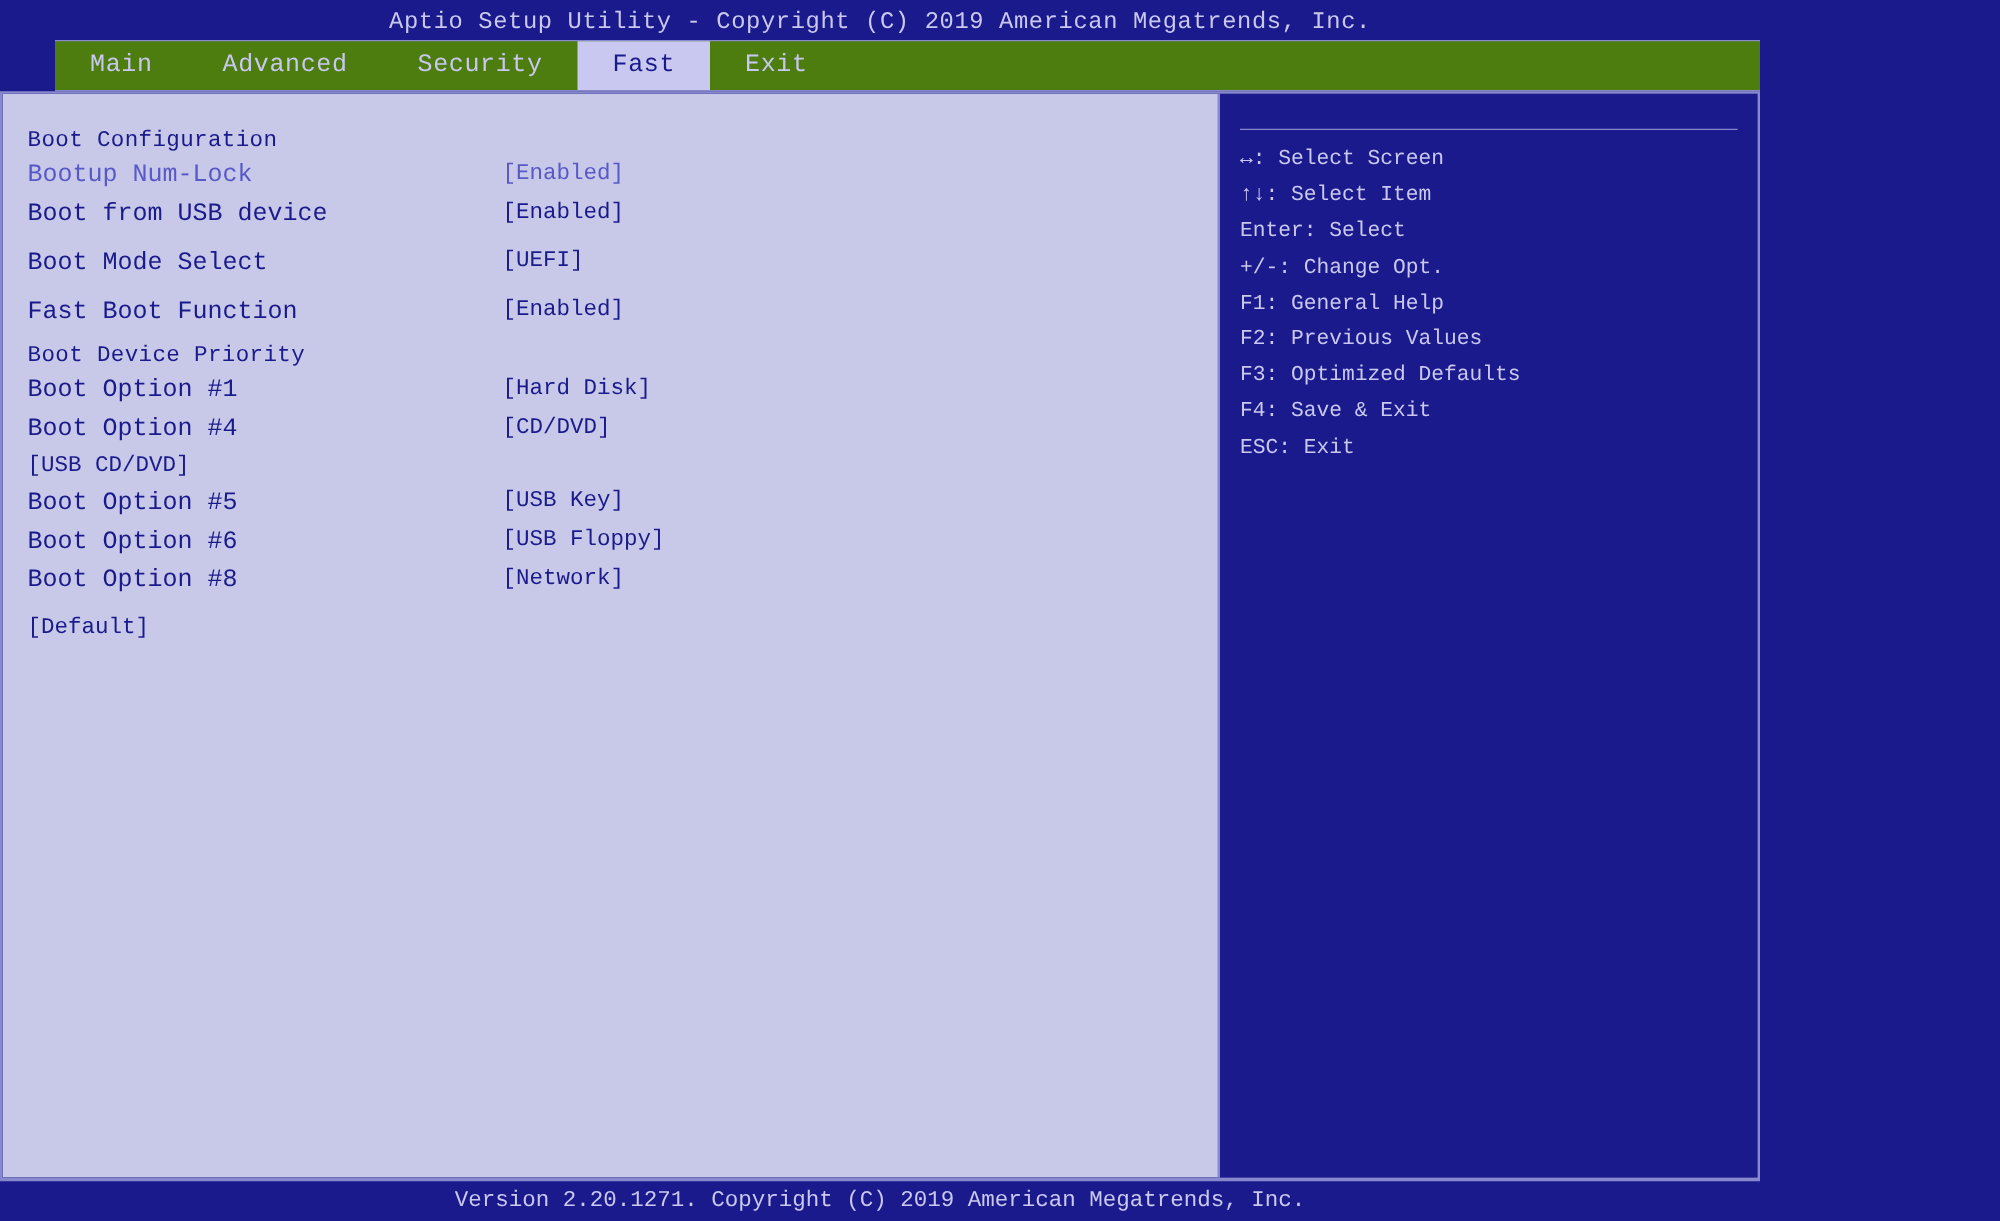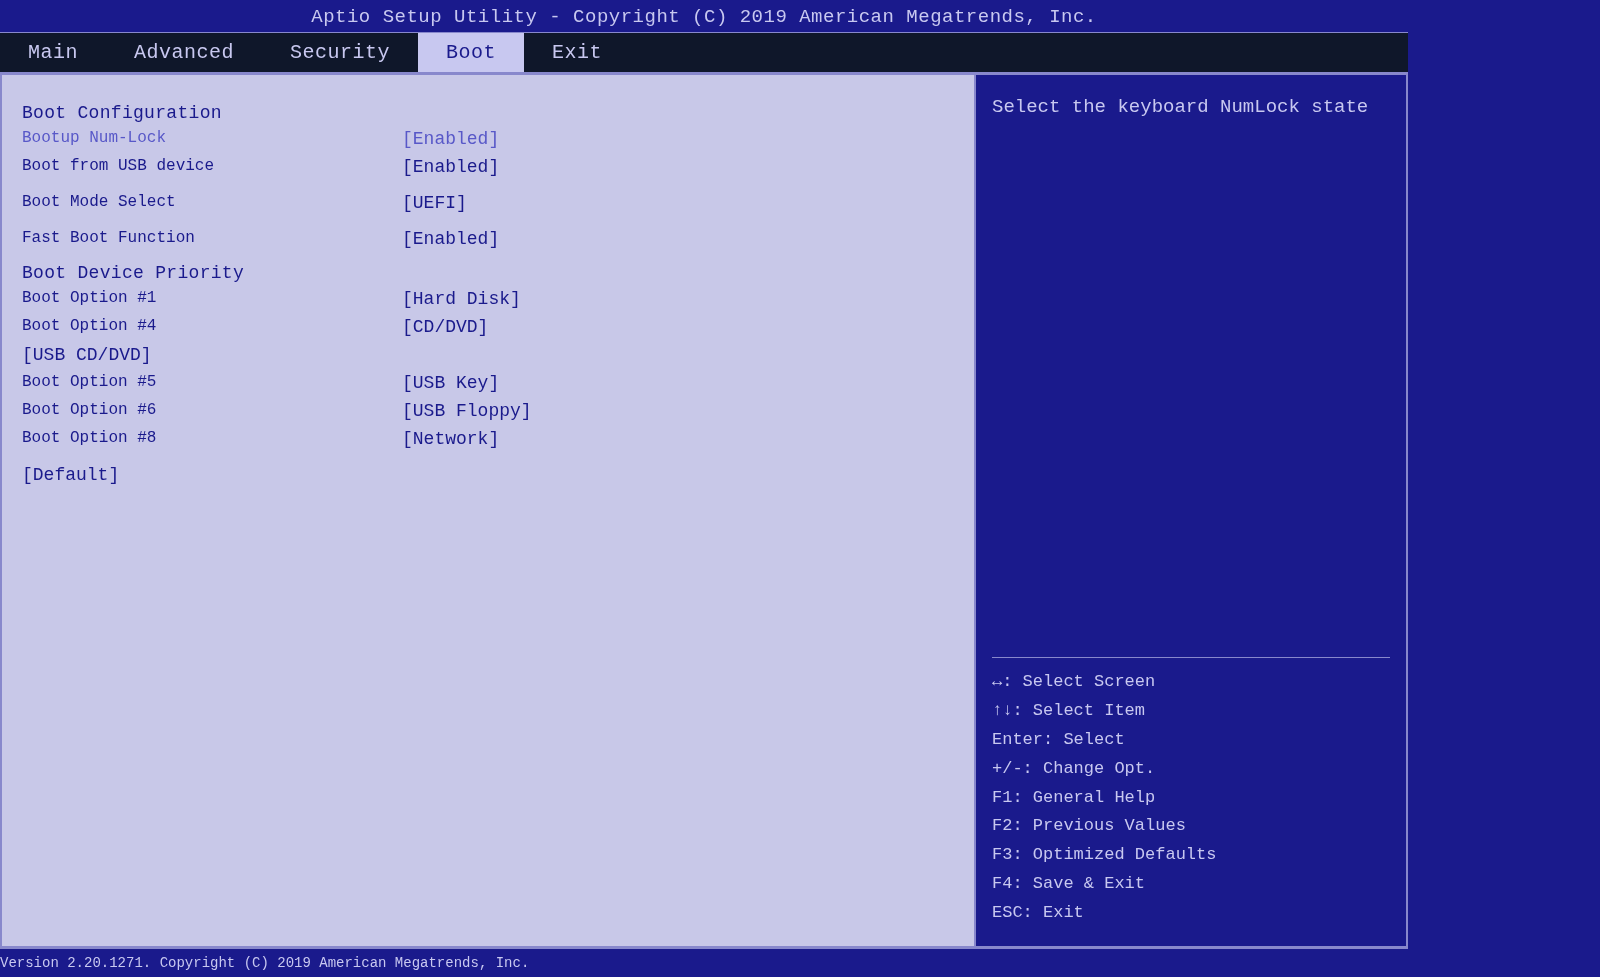--- a/index.html
+++ b/index.html
@@ -32,23 +32,24 @@
       text-align: center;
       padding: 6px 0 4px 0;
       font-size: 19px;
       letter-spacing: 0.5px;
     }
 
     
     #nav-bar {
       display: flex;
       flex-direction: row;
-      background-color: #0f172a;
+      background-color: #4d7c0f;
       border-top: 1px solid #8888cc;
       border-bottom: 1px solid #8888cc;
+      margin-left: 44px;
     }
 
     .nav-item {
       padding: 8px 28px;
       font-size: 20px;
       color: #c8c8f0;
       cursor: pointer;
       letter-spacing: 0.5px;
     }
 
@@ -95,21 +96,21 @@
     }
 
     .settings-row.highlighted {
       color: #5858c8;
     }
 
     .settings-label {
       flex: 0 0 auto;
       min-width: 380px;
       color: #1a1a8c;
-      font-size: 16px;
+      font-size: 20px;
     }
 
     .settings-row.highlighted .settings-label {
       color: #5858c8;
     }
 
     .settings-value {
       color: #1a1a8c;
       font-size: 18px;
     }
@@ -149,40 +150,41 @@
     #key-help {
       font-size: 17px;
       line-height: 1.7;
       color: #c8c8f0;
     }
 
     
     #footer {
       background-color: #1a1a8c;
       color: #c8c8f0;
+      text-align: center;
       padding: 6px 0;
-      font-size: 14px;
+      font-size: 18px;
       border-top: 1px solid #8888cc;
     }
   </style>
 </head>
 <body>
 
 <div id="app">
 
   <div id="title-bar">
     <span>Aptio Setup Utility - Copyright (C) 2019 American Megatrends, Inc.</span>
   </div>
 
   <div id="nav-bar">
 
   <div class="nav-item">Main</div>
       <div class="nav-item">Advanced</div>
       <div class="nav-item">Security</div>
-      <div class="nav-item active">Boot</div>
+      <div class="nav-item active">Fast</div>
       <div class="nav-item">Exit</div>
     </div>
 
   <div id="main-content">
 
     <div id="left-panel">
 
     <div class="section-header">Boot Configuration</div>
         <div class="settings-row highlighted">
           <span class="settings-label">Bootup Num-Lock</span>
@@ -227,21 +229,20 @@
           <span class="settings-label">Boot Option #8</span>
           <span class="settings-value">[Network]</span>
         </div>
         <div class="spacer"></div>
         <div class="settings-row">
           <span class="settings-value">[Default]</span>
         </div>
       </div>
 
     <div id="right-panel">
-      <div id="help-text">Select the keyboard NumLock state</div>
       <hr id="help-divider">
       <div id="key-help">
           <div>↔: Select Screen</div>
           <div>↑↓: Select Item</div>
           <div>Enter: Select</div>
           <div>+/-: Change Opt.</div>
           <div>F1: General Help</div>
           <div>F2: Previous Values</div>
           <div>F3: Optimized Defaults</div>
           <div>F4: Save &amp; Exit</div>

